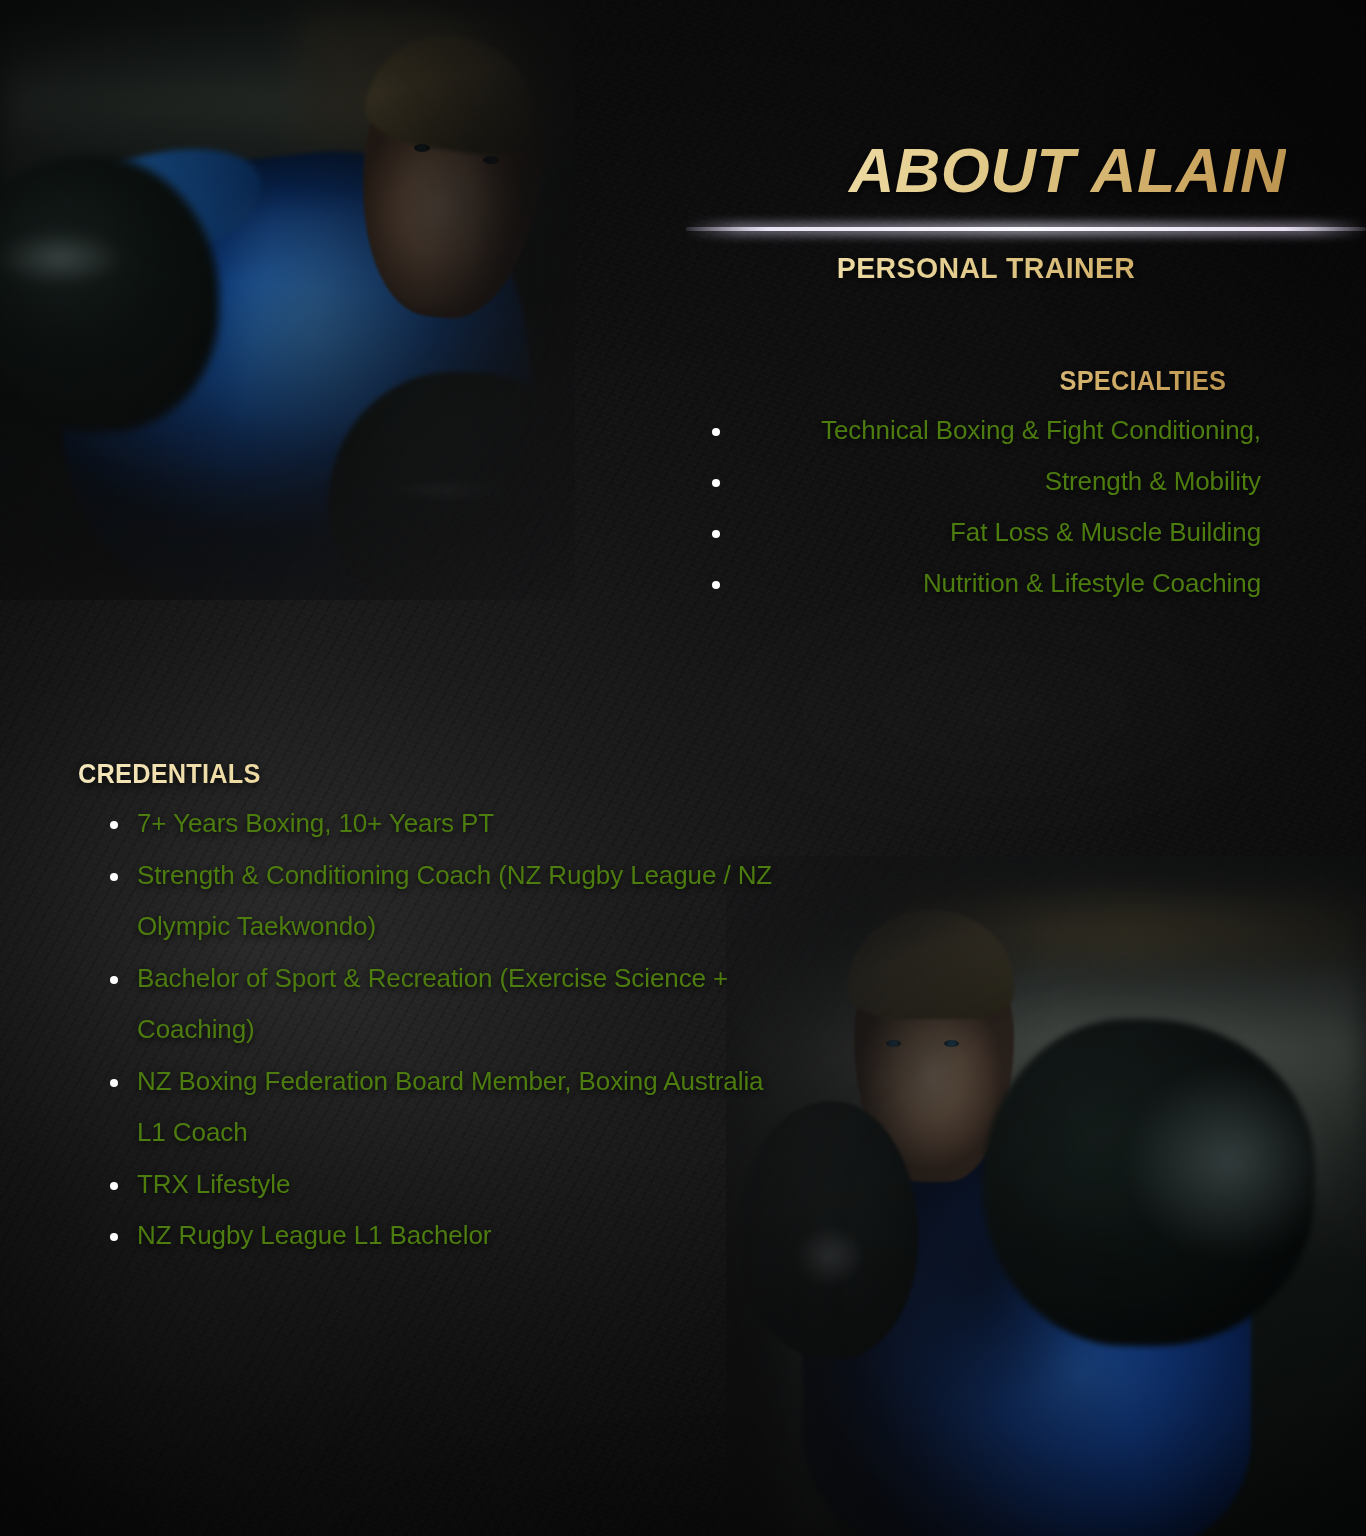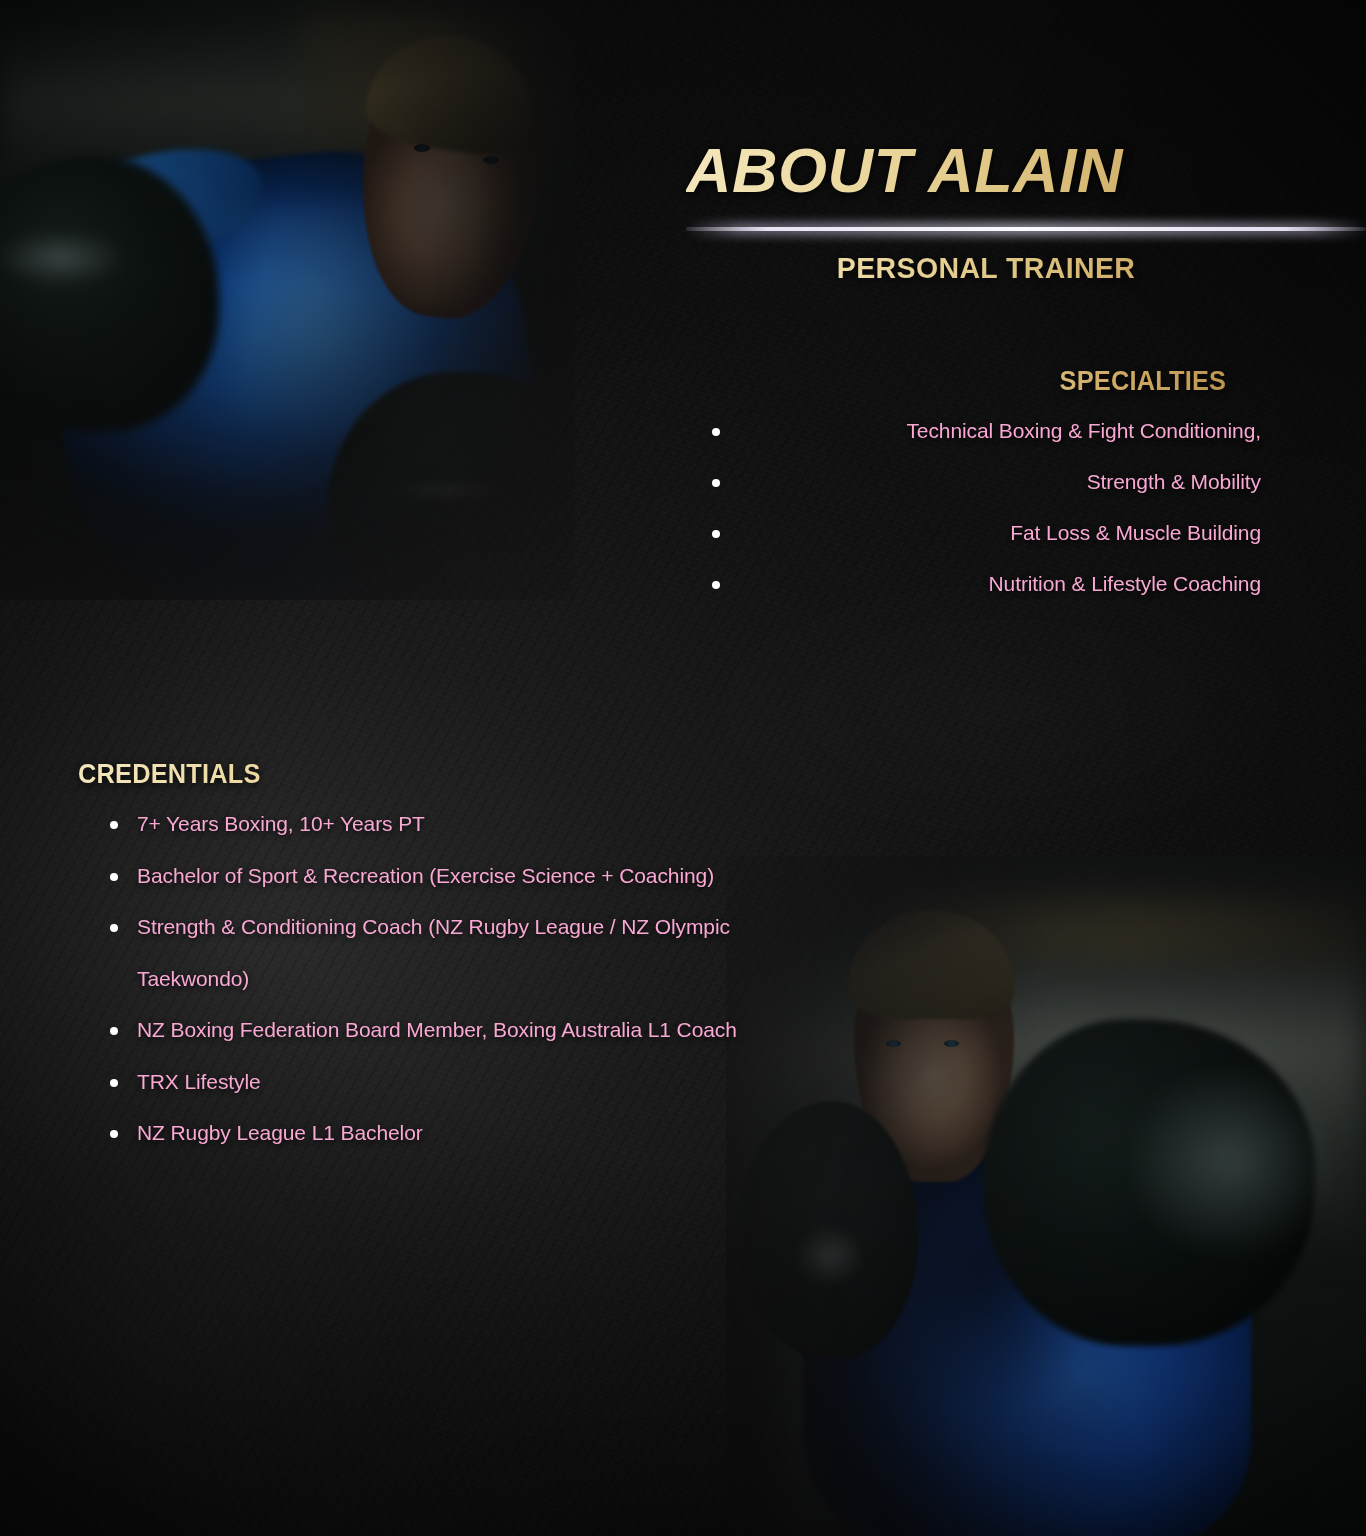--- a/index.html
+++ b/index.html
@@ -254,21 +254,21 @@
 
   
   .gold-grad{
     background:linear-gradient(100deg,#f5e7bd 0%,#ecd9a0 28%,#dcc27f 58%,#c9a25c 88%,#bb9450 100%);
     -webkit-background-clip:text; background-clip:text;
     -webkit-text-fill-color:transparent; color:transparent;
   }
 
   #header{
     position:absolute; left:686px; top:138px; width:600px;
-    text-align:left;
+    text-align:right;
   }
   #title{
     font-size:63px; font-weight:700; font-style:italic;
     letter-spacing:.5px; line-height:1.04;
     font-family:"Liberation Sans", sans-serif;
     filter:drop-shadow(0 2px 5px rgba(0,0,0,.85));
   }
   #divider-wrap{
     position:absolute; left:686px; top:222px; width:680px; height:14px;
   }
@@ -292,22 +292,22 @@
 
   .section-heading{
     font-size:27px; font-weight:700; letter-spacing:.2px;
     transform:scaleX(.94); transform-origin:left center;
     filter:drop-shadow(0 2px 4px rgba(0,0,0,.85));
   }
 
   ul.bullets{ list-style:none; }
   ul.bullets li{
     position:relative;
-    color:#f9a8d4;
-    font-size:21px;
+    color:#4d7c0f;
+    font-size:26px;
     line-height:51px;
     font-weight:400;
     padding-left:27px;
     letter-spacing:-.1px;
     text-shadow:0 2px 6px rgba(0,0,0,.80);
   }
   ul.bullets li::before{
     content:"";
     position:absolute; left:0; top:23px;
     width:8px; height:8px; border-radius:50%;
@@ -394,21 +394,21 @@
       <li>Strength &amp; Mobility</li>
       <li>Fat Loss &amp; Muscle Building</li>
       <li>Nutrition &amp; Lifestyle Coaching</li>
     </ul>
   </div>
 
   <div id="credentials">
     <div class="section-heading gold-grad">CREDENTIALS</div>
     <ul class="bullets">
       <li>7+ Years Boxing, 10+ Years PT</li>
+      <li>Strength &amp; Conditioning Coach (NZ Rugby League / NZ Olympic Taekwondo)</li>
       <li>Bachelor of Sport &amp; Recreation (Exercise Science + Coaching)</li>
-      <li>Strength &amp; Conditioning Coach (NZ Rugby League / NZ Olympic Taekwondo)</li>
       <li>NZ Boxing Federation Board Member, Boxing Australia L1 Coach</li>
       <li>TRX Lifestyle</li>
       <li>NZ Rugby League L1 Bachelor</li>
     </ul>
   </div>
 
 </div>
 
 </body></html>

